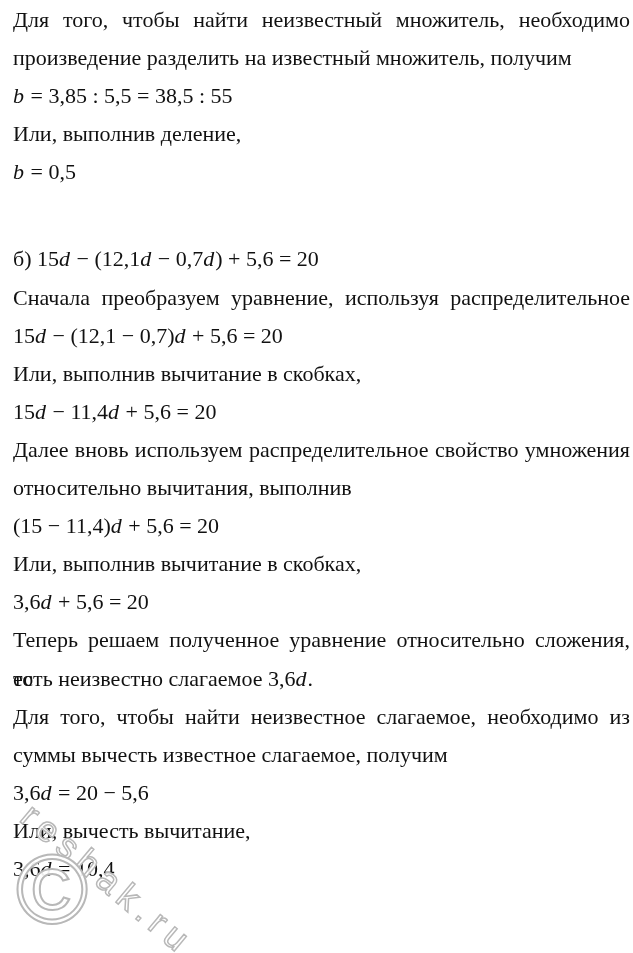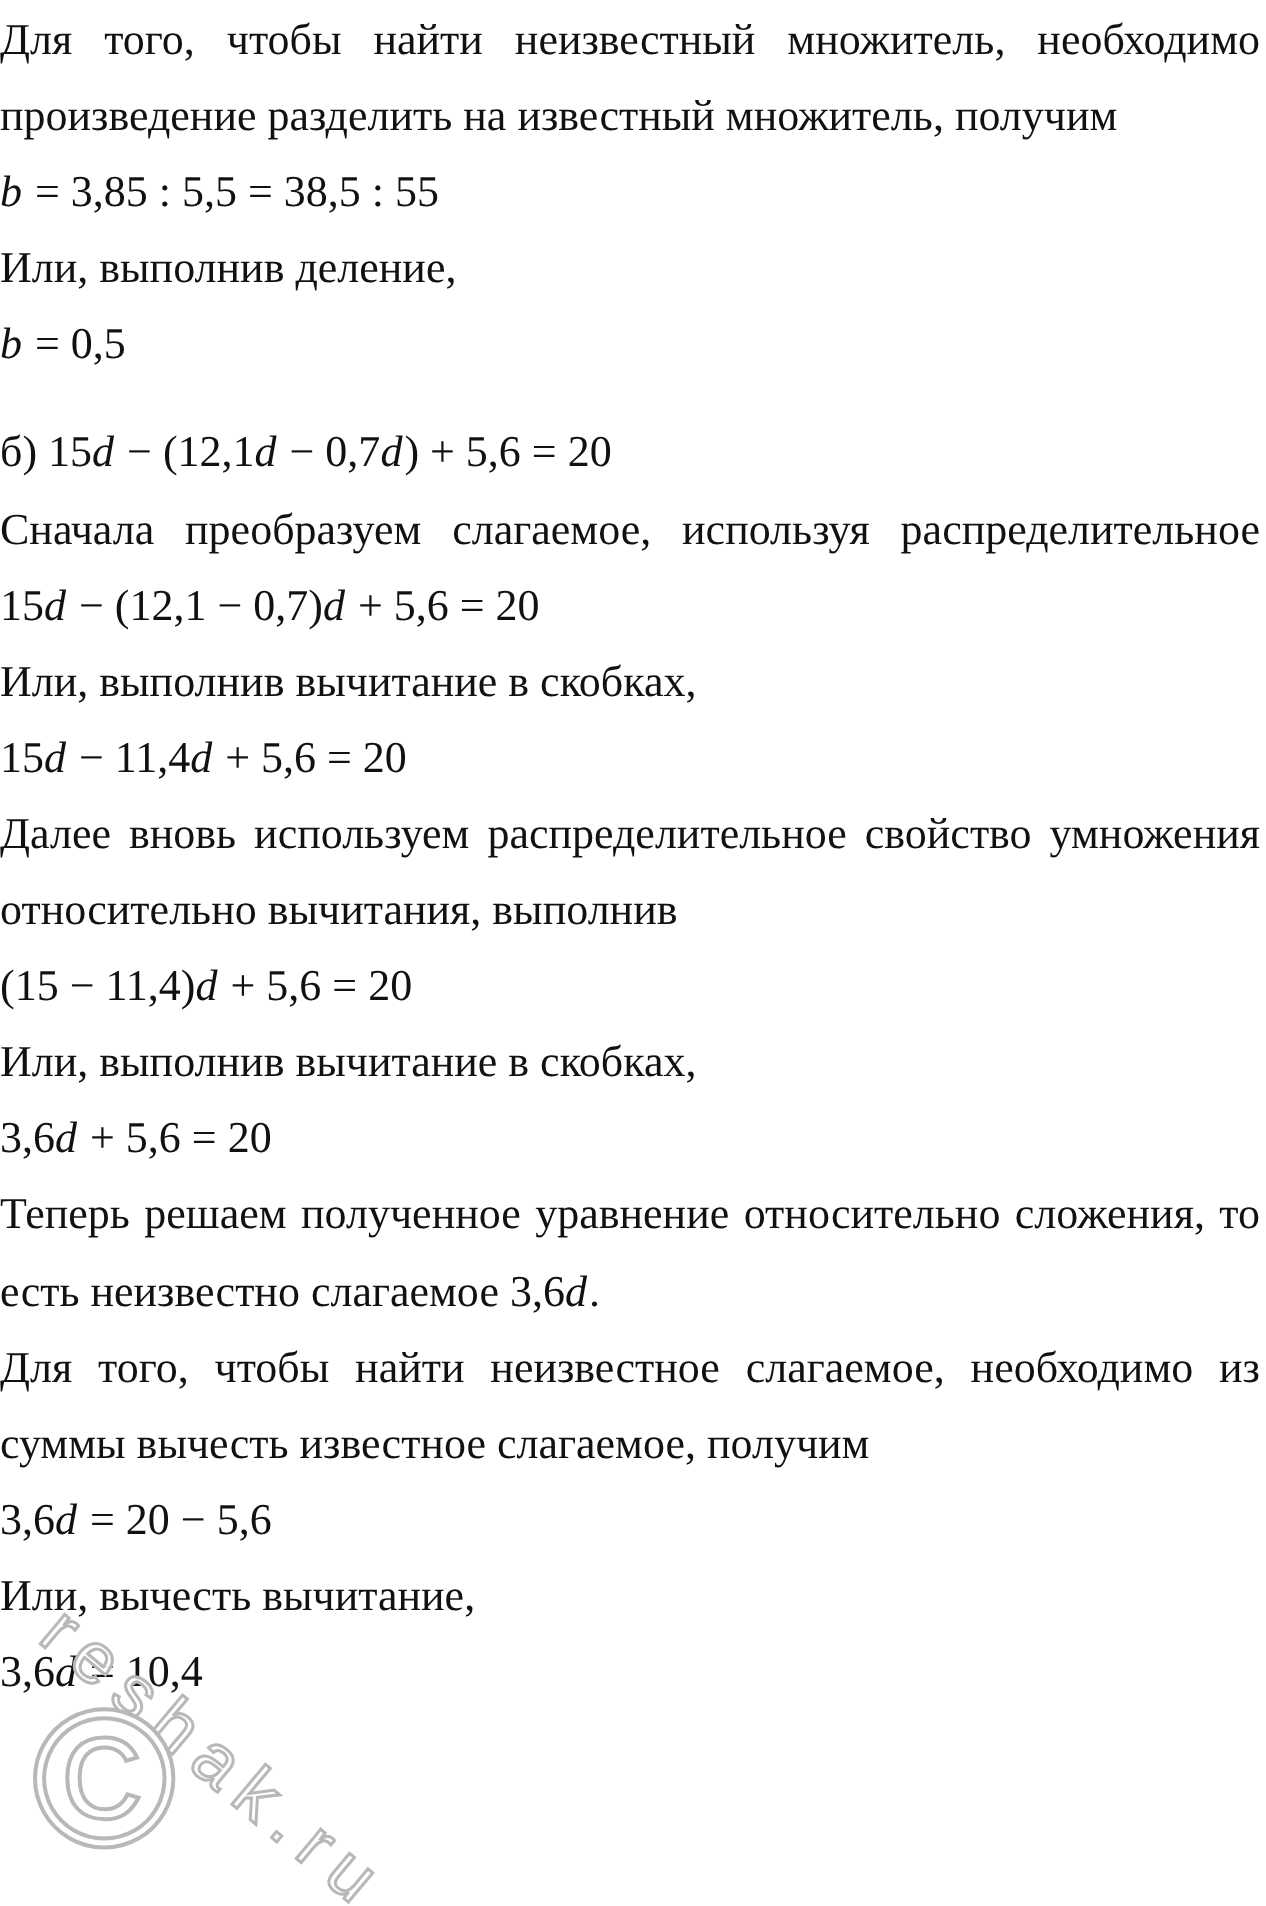--- a/index.html
+++ b/index.html
@@ -12,36 +12,36 @@
     width: 633px;
     height: 953px;
     background: #ffffff;
     overflow: hidden;
     font-family: "Liberation Serif", serif;
   }
   .doc {
     position: relative;
     box-sizing: border-box;
     width: 633px;
-    padding: 1px 3px 0 0;
+    padding: 1px 3px 0 13px;
   }
   .line {
     height: 38.1px;
     line-height: 38.1px;
     font-size: 22px;
     color: #111111;
     white-space: nowrap;
   }
   .line.just {
     white-space: normal;
     text-align: justify;
     text-align-last: justify;
   }
   .line.gap {
-    margin-top: 16px;
+    margin-top: 49px;
   }
   .var {
     font-style: italic;
     padding-right: 1px;
   }
   .watermark-text {
     position: absolute;
     left: 26px;
     top: 790px;
     z-index: 5;
@@ -74,21 +74,21 @@
 
 <div class="page">
   <div class="doc">
     <div>
         <div class="line just"><span>Для того, чтобы найти неизвестный множитель, необходимо</span></div>
         <div class="line"><span>произведение разделить на известный множитель, получим</span></div>
         <div class="line"><span class="var">b</span><span> = 3,85 : 5,5 = 38,5 : 55</span></div>
         <div class="line"><span>Или, выполнив деление,</span></div>
         <div class="line"><span class="var">b</span><span> = 0,5</span></div>
         <div class="line gap"><span>б)  15</span><span class="var">d</span><span> − (12,1</span><span class="var">d</span><span> − 0,7</span><span class="var">d</span><span>) + 5,6 = 20</span></div>
-        <div class="line just"><span>Сначала преобразуем слагаемое, используя распределительное</span></div>
+        <div class="line just"><span>Сначала преобразуем уравнение, используя распределительное</span></div>
         <div class="line"><span>15</span><span class="var">d</span><span> − (12,1 − 0,7)</span><span class="var">d</span><span> + 5,6 = 20</span></div>
         <div class="line"><span>Или, выполнив вычитание в скобках,</span></div>
         <div class="line"><span>15</span><span class="var">d</span><span> − 11,4</span><span class="var">d</span><span> + 5,6 = 20</span></div>
         <div class="line just"><span>Далее вновь используем распределительное свойство умножения</span></div>
         <div class="line"><span>относительно вычитания, выполнив</span></div>
         <div class="line"><span>(15 − 11,4)</span><span class="var">d</span><span> + 5,6 = 20</span></div>
         <div class="line"><span>Или, выполнив вычитание в скобках,</span></div>
         <div class="line"><span>3,6</span><span class="var">d</span><span> + 5,6 = 20</span></div>
         <div class="line just"><span>Теперь решаем полученное уравнение относительно сложения, то</span></div>
         <div class="line"><span>есть неизвестно слагаемое  3,6</span><span class="var">d</span><span>.</span></div>

